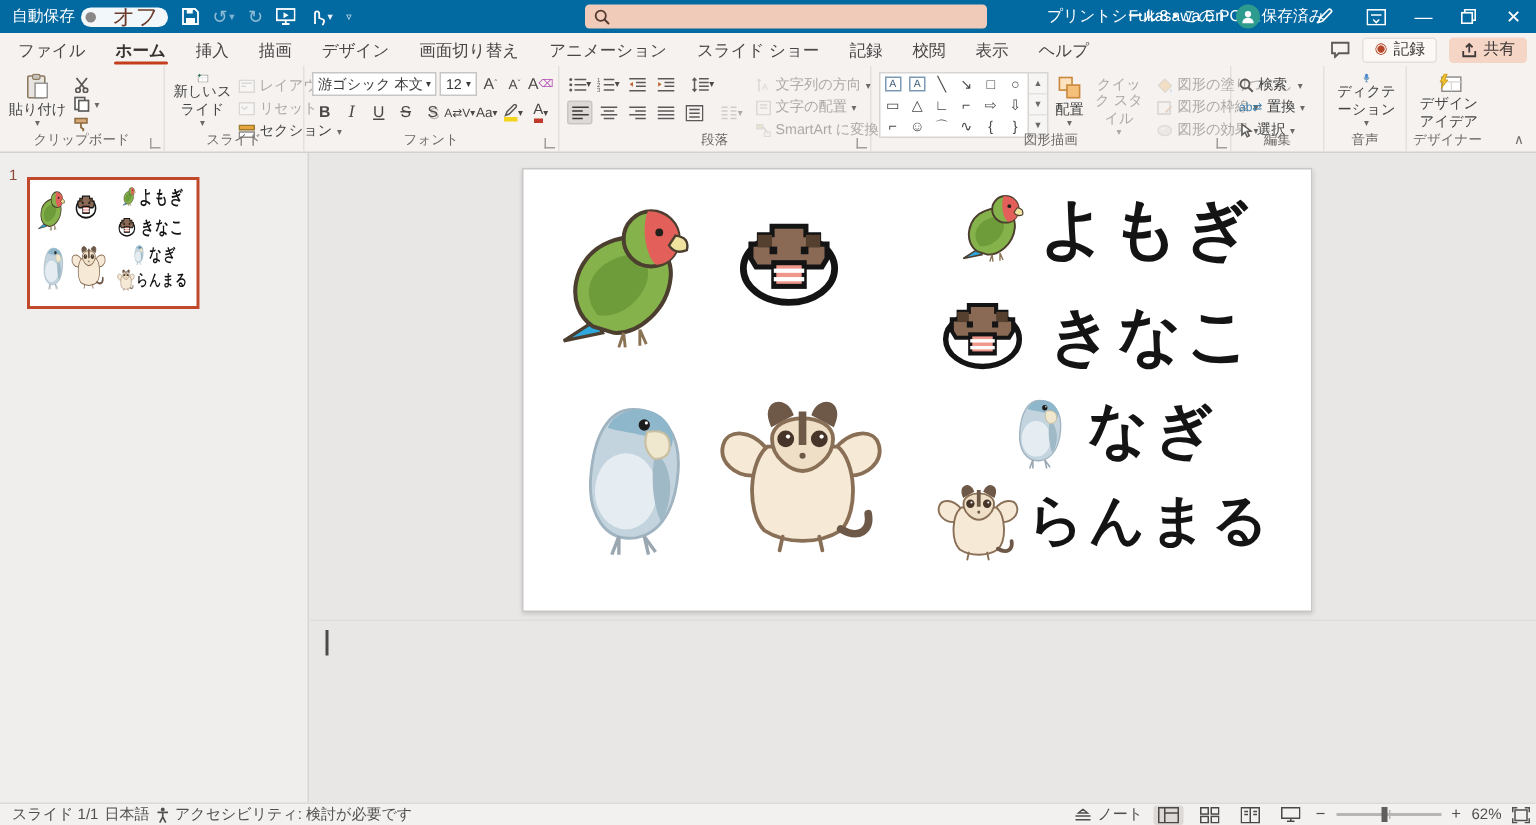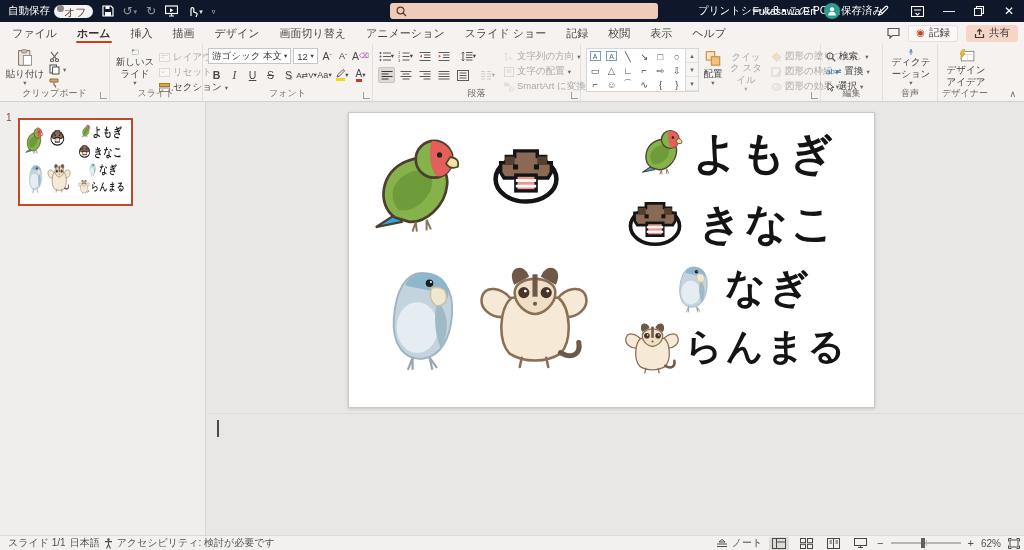--- a/index.html
+++ b/index.html
@@ -1,24 +1,24 @@
 <!DOCTYPE html>
 <html><head>
 <meta charset="utf-8">
 <style>
   *{margin:0;padding:0;box-sizing:border-box}
   html,body{width:1024px;height:550px;overflow:hidden}
   body{font-family:"Liberation Sans","DejaVu Sans",sans-serif;background:#E9E7E6;position:relative;font-size:11px;color:#3C3A39}
   svg{display:block}
 
   
-  .titlebar{position:absolute;left:0;top:0;width:1024px;height:22px;background:#0f172a;display:flex;align-items:center;color:#fff}
+  .titlebar{position:absolute;left:0;top:0;width:1024px;height:22px;background:#0369a1;display:flex;align-items:center;color:#fff}
   .qat{display:flex;align-items:center;gap:9px;padding-left:8px;white-space:nowrap}
   .autosave{display:flex;align-items:center;gap:4px;font-size:10.5px}
-  .as-pill{display:flex;align-items:flex-start;gap:0;background:rgba(255,255,255,.95);color:#6B3B2A;border-radius:8px;height:13px;padding:0 6px 0 3px;font-size:11px}
+  .as-pill{display:flex;align-items:center;gap:11px;background:rgba(255,255,255,.95);color:#6B3B2A;border-radius:8px;height:13px;padding:0 6px 0 3px;font-size:15px}
   .as-dot{width:7px;height:7px;border-radius:50%;background:#8A8886}
   .qbtn{display:flex;align-items:center;gap:1px;font-size:12px;line-height:1}
   .qbtn.dim{opacity:.55}
   .tinyarrow{font-size:7px;opacity:.9}
   .search{position:absolute;left:390px;top:3px;width:268px;height:16px;background:#F1CBBA;border-radius:3px;display:flex;align-items:center;padding:0 6px;gap:6px}
   .search input{border:none;outline:none;background:transparent;font-size:10.5px;color:#4A2D20;width:100%;font-family:inherit}
   .search input::placeholder{color:#53392E;opacity:1}
   .tb-right{position:absolute;right:0;top:0;height:22px;display:flex;align-items:center;gap:0}
   .username{font-size:10.5px;margin-right:8px}
   .avatar{width:16px;height:16px;border-radius:50%;background:#2E9B8F;display:flex;align-items:center;justify-content:center;margin-right:26px}
@@ -565,20 +565,21 @@
         <span class="ic">
             <svg width="11" height="10" viewBox="0 0 11 10">
               <ellipse cx="5.5" cy="5" rx="4.5" ry="3.4" fill="#C9C6C3" stroke="#9C9996" stroke-width="0.9"></ellipse>
               <ellipse cx="4.2" cy="4" rx="1.6" ry="1" fill="#EDEBE9"></ellipse>
             </svg>
           </span>
         <span>図形の効果</span>
           <span class="ar">▾</span>
       </div>
     </div>
+    <span class="grp-label">図形描画</span>
     <span class="launcher"></span>
   </div>
 
   <div class="grp" style="width:62px">
     <div class="stackbtns">
       <div class="mini">
         <span class="ic">
             <svg width="10" height="10" viewBox="0 0 10 10">
               <circle cx="4" cy="4" r="3" fill="none" stroke="#5C5A58" stroke-width="1.2"></circle>
               <path d="M6.3 6.3 L9.2 9.2" stroke="#5C5A58" stroke-width="1.3"></path>

